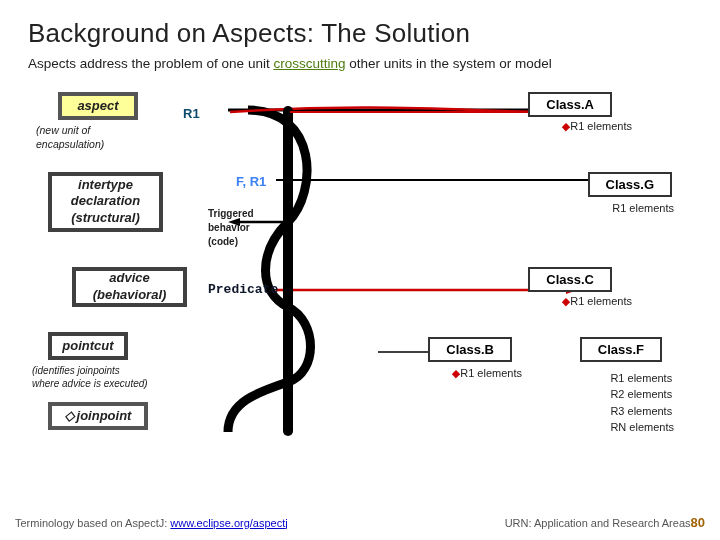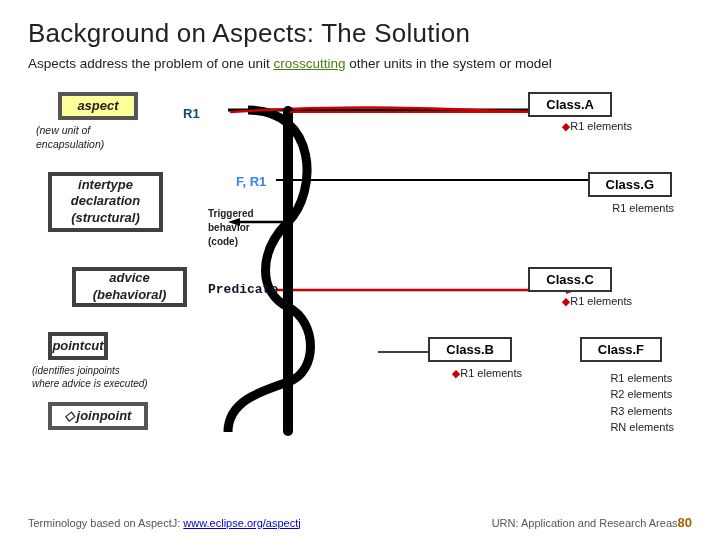--- a/index.html
+++ b/index.html
@@ -90,21 +90,21 @@
       width: 115px; height: 40px;
       background: #fff;
       display: flex; align-items: center; justify-content: center;
       text-align: center;
       line-height: 1.3;
       margin-left: 24px;
     }
 
     .box-pointcut {
       left: 20px; top: 240px;
-      width: 60px; height: 28px;
+      width: 80px; height: 28px;
       background: #fff;
       display: flex; align-items: center; justify-content: center;
     }
 
     .identifies-label {
       position: absolute;
       left: 4px; top: 272px;
       font-size: 10px;
       color: #222;
       font-style: italic;
@@ -214,21 +214,21 @@
     }
 
     
     .footer {
       position: absolute;
       bottom: 10px;
       left: 0; right: 0;
       display: flex;
       justify-content: space-between;
       align-items: center;
-      padding: 0 28px;
+      padding: 0 15px;
       font-size: 11px;
       color: #555;
     }
 
     .footer-link {
       color: #0000cc;
       text-decoration: underline;
     }
 
     .footer-right {

